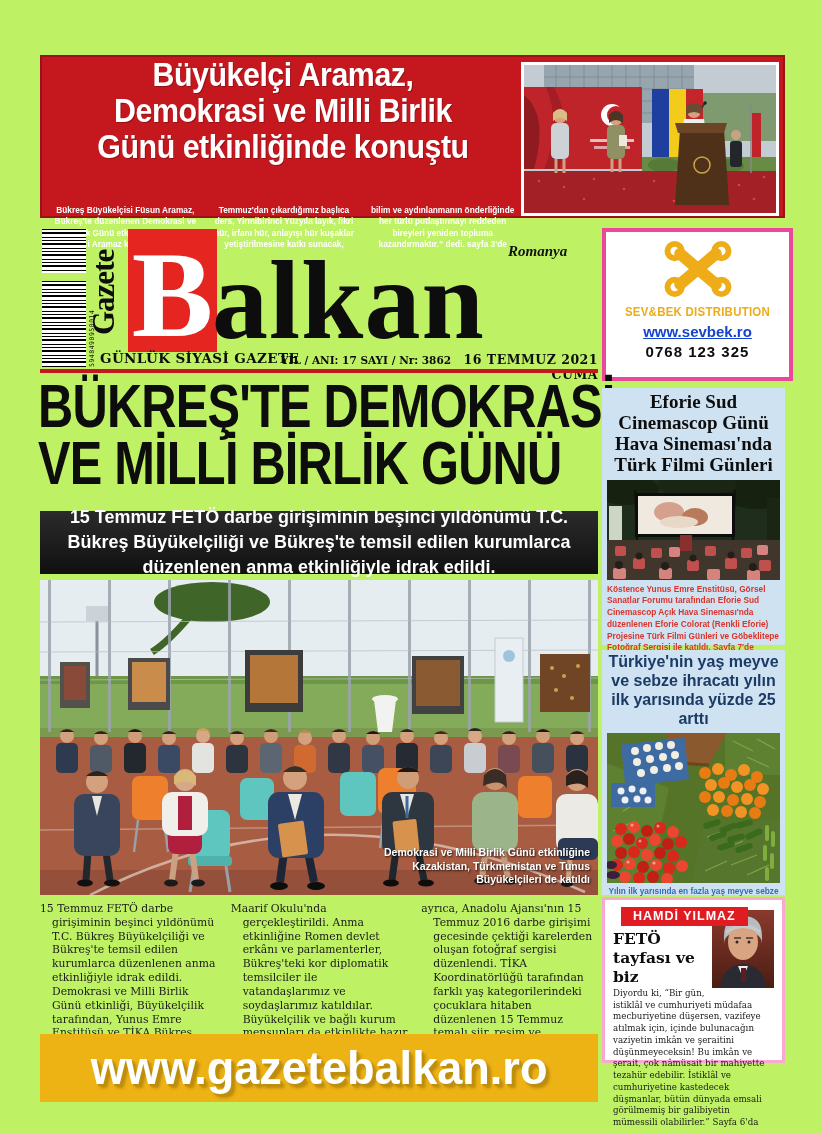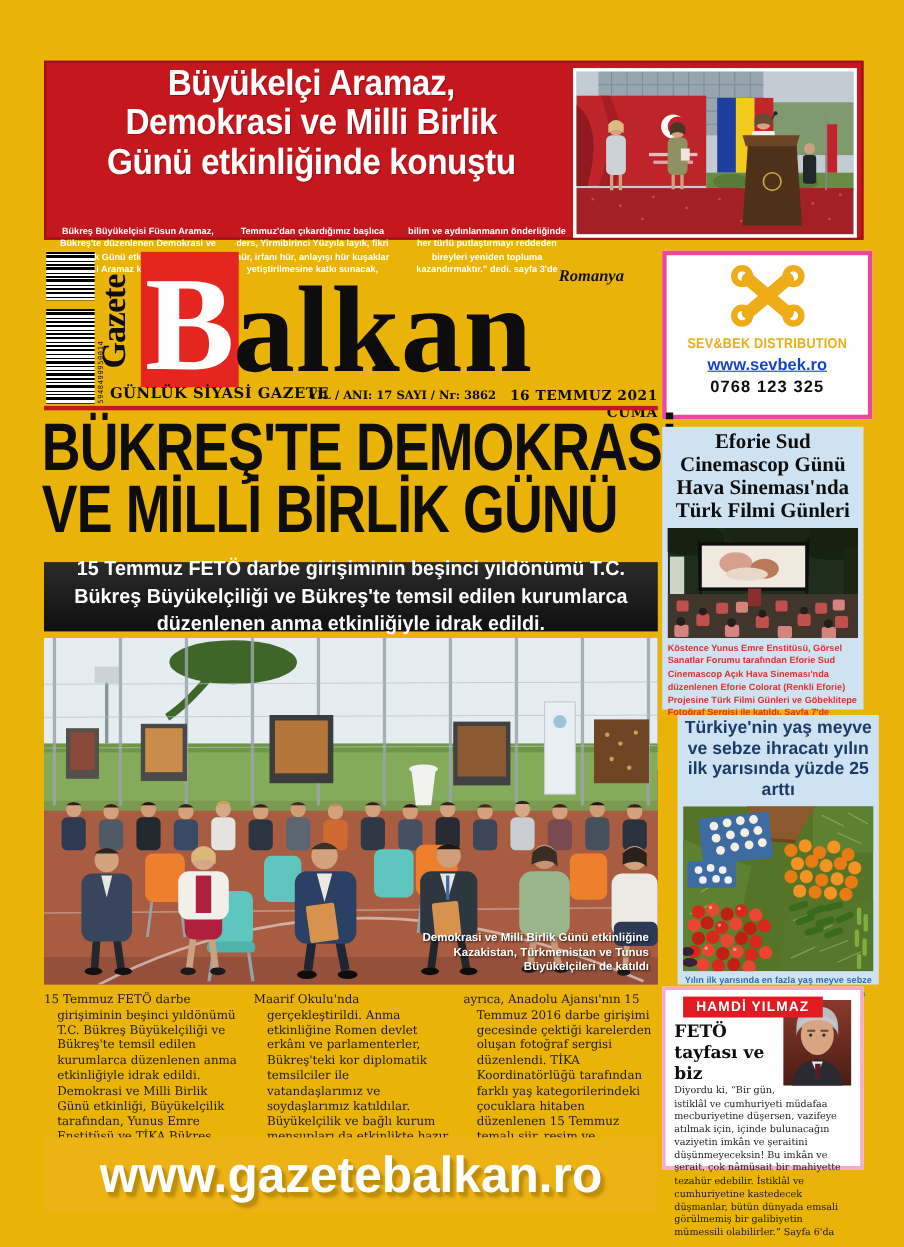--- a/index.html
+++ b/index.html
@@ -1,17 +1,17 @@
 <!DOCTYPE html>
 <html><head>
 <meta charset="utf-8">
 <style>
   html,body{margin:0;padding:0;background:#ffffff;}
   body{width:822px;height:1134px;position:relative;font-family:"Liberation Sans",sans-serif;-webkit-font-smoothing:antialiased;}
-  .sheet{position:absolute;left:0;top:0;width:822px;height:1134px;background:#eab308;overflow:hidden;}
+  .sheet{position:absolute;left:0;top:0;width:822px;height:1134px;background:#bef264;overflow:hidden;}
   .abs{position:absolute;}
 
   
   .top-banner{left:40px;top:55px;width:745px;height:163px;background:#c5171e;box-shadow:inset 0 0 0 2px #9c1116;}
   .tb-headline{position:absolute;left:4px;top:2px;width:478px;text-align:center;}
   .tb-headline .ln{display:block;color:#fff;font-weight:900;font-size:33px;line-height:36px;letter-spacing:-.5px;transform:scaleX(.92);transform-origin:center;text-shadow:1px 1px 0 rgba(0,0,0,.25);}
   .tb-cols{position:absolute;left:10px;top:116px;width:468px;display:flex;gap:8px;}
   .tb-col{flex:1;color:#fff;font-weight:700;font-size:8.3px;line-height:1.38;text-align:center;margin-top:34px;}
   .tb-photo{position:absolute;right:6px;top:7px;width:252px;height:148px;border:3px solid #fff;background:#c2ccd2;}
   .tb-photo svg{display:block;}
@@ -49,21 +49,21 @@
 
   .body-cols{left:40px;top:902px;width:558px;height:128px;display:flex;gap:14px;}
   .body-col{flex:1;font-family:"DejaVu Serif",serif;font-size:10.8px;line-height:1.28;color:#1b1b1b;padding-left:12px;text-indent:-12px;}
 
   
   .cinema-box{left:602px;top:388px;width:183px;height:257px;background:#cfe2f1;}
   .cinema-headline{padding:4px 4px 2px;text-align:center;font-family:"Liberation Serif",serif;font-weight:700;font-size:19px;line-height:1.1;color:#0d0d0d;}
   .cinema-box svg{display:block;margin:2px auto 0;}
   .cinema-caption{padding:4px 5px;color:#d9342b;font-weight:700;font-size:8.3px;line-height:1.42;text-align:left;}
 
-  .export-box{left:616px;top:650px;width:183px;height:245px;background:#cfe2f1;}
+  .export-box{left:602px;top:650px;width:183px;height:245px;background:#cfe2f1;}
   .export-headline{padding:3px 4px 2px;text-align:center;font-weight:800;font-size:16px;line-height:1.18;color:#1b3a66;}
   .export-box svg{display:block;margin:2px auto 0;}
   .export-caption{padding:3px 5px;color:#2f6db5;font-weight:700;font-size:8.3px;line-height:1.4;text-align:center;}
 
   
   .opinion-box{left:602px;top:897px;width:183px;height:166px;border:3px solid #f9a8d4;background:#fff;padding:6px 8px;box-sizing:border-box;}
   .opinion-band{display:inline-block;margin-left:8px;background:#e11b22;color:#fff;font-weight:800;font-size:12.5px;letter-spacing:1px;padding:2px 12px 3px;}
   .opinion-title{font-family:"DejaVu Serif",serif;font-weight:700;font-size:15.5px;color:#0d0d0d;margin:3px 0 2px;}
   .portrait{float:right;margin:-16px 0 2px 5px;}
   .opinion-body{font-family:"DejaVu Serif",serif;font-size:8.7px;line-height:1.35;color:#1b1b1b;}

